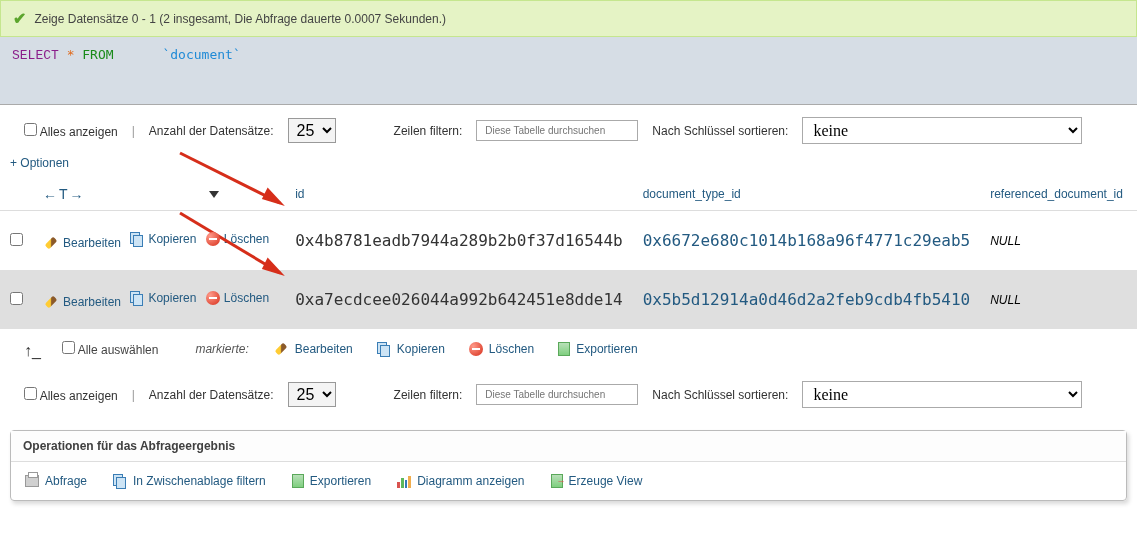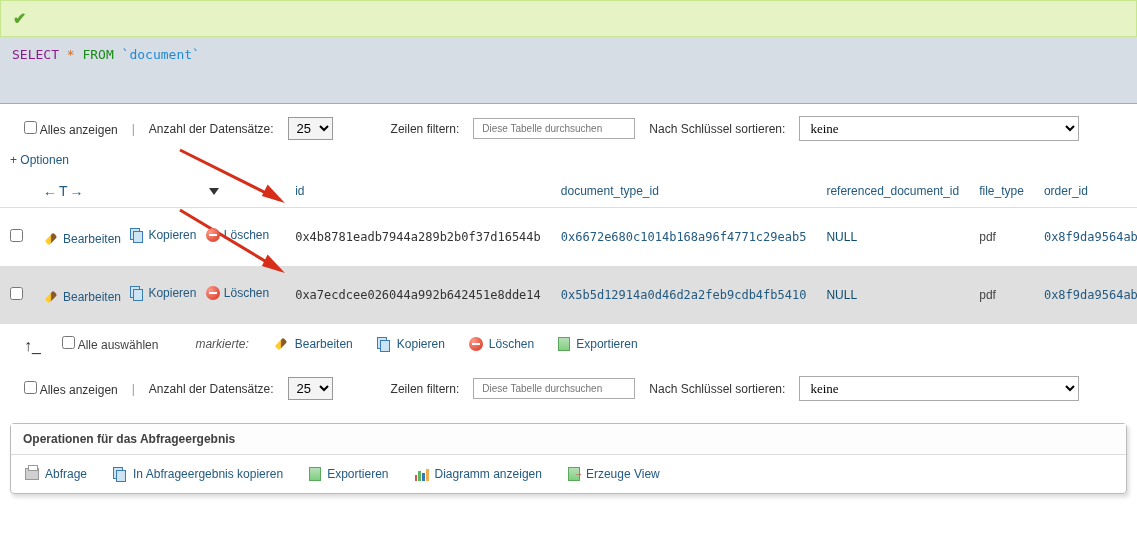--- a/index.html
+++ b/index.html
@@ -2,49 +2,49 @@
 <html><head>
 <meta charset="utf-8">
 <style>
 * { box-sizing: border-box; margin: 0; padding: 0; }
 body { font-family: sans-serif; font-size: 12px; color: #444; background: #fff; width: 1137px; }
 
 .success-banner { background: #e5f3c5; border: 1px solid #c5e68e; padding: 8px 12px; display: flex; align-items: center; gap: 8px; }
 .success-banner .check { color: #5ca52d; font-size: 16px; font-weight: bold; }
 
 .sql-box { background: #d6dde5; padding: 10px 12px; font-family: monospace; font-size: 13px; }
-.sql-box .kw-select { color: #8a1d8a; }
+.sql-box .kw-select { color: #8a1d8a; font-family: Liberation Mono, monospace; }
 .sql-box .kw-from { color: #1a8a1a; }
 .sql-box .kw-wild { color: #e06c1f; }
-.sql-box .kw-ident { color: #1f8ad6; }
+.sql-box .kw-ident { color: #1f8ad6; margin-left: 41px; }
 .sql-footer { background: #d6dde5; height: 32px; border-bottom: 1px solid #aaa; }
 
 .control-bar { display: flex; align-items: center; gap: 14px; padding: 12px 24px; color: #333; }
 .control-bar input[type="checkbox"] { width: 13px; height: 13px; }
 .control-bar .sep { color: #999; }
-.control-bar select { padding: 2px 4px; font-size: 13px; border: 1px solid #999; background: #f4f4f4; }
+.control-bar select { padding: 2px 4px; font-size: 16px; border: 1px solid #999; background: #f4f4f4; }
 .control-bar input[type="text"] { padding: 4px 8px; font-size: 10px; border: 1px solid #aaa; width: 162px; }
 .control-bar .sort-select { flex: 1; padding: 3px 6px; border: 1px solid #aaa; background: #fff; max-width: 280px; font-family: Liberation Serif, serif; }
 
 .options-link { color: #235a81; padding: 0 10px 8px; display: inline-block; cursor: pointer; }
 
 .arrow-annot { position: absolute; pointer-events: none; }
 
 .tbl-wrap { position: relative; }
 table.data { border-collapse: collapse; width: 100%; }
 table.data th { background: #fff; text-align: left; padding: 8px 10px; font-weight: normal; border-bottom: 1px solid #ddd; }
 table.data th.link { color: #235a81; cursor: pointer; }
 table.data td { padding: 20px 10px; vertical-align: middle; }
 table.data tr.row-odd td { background: #fff; }
 table.data tr.row-even td { background: #dfdfdf; }
 table.data td.action { white-space: nowrap; }
 table.data td.action a { color: #235a81; text-decoration: none; display: inline-flex; align-items: center; gap: 4px; margin-right: 6px; }
-table.data td.val { font-family: monospace; font-size: 12px; color: #333; }
+table.data td.val { font-family: monospace; font-size: 16px; color: #333; }
 table.data td.val.link { color: #235a81; cursor: pointer; }
-table.data td.null { color: #0c4a6e; }
+table.data td.null { font-style: italic; color: #000000; }
 
 .icon { display: inline-block; width: 14px; height: 14px; }
 .icon.pencil { background: linear-gradient(135deg, #ffcc33 45%, #8b5a2b 55%); border-radius: 2px; transform: rotate(-45deg); width: 12px; height: 6px; margin: 4px 2px; }
 .icon.copy { position: relative; }
 .icon.copy::before { content: ''; position: absolute; width: 8px; height: 10px; border: 1px solid #3a7db5; background: #cde4f5; left: 0; top: 0; }
 .icon.copy::after { content: ''; position: absolute; width: 8px; height: 10px; border: 1px solid #3a7db5; background: #cde4f5; left: 3px; top: 3px; }
 .icon.delete { width: 14px; height: 14px; border-radius: 50%; background: radial-gradient(circle at 30% 30%, #ff9a8a, #d62e1a); position: relative; }
 .icon.delete::after { content: ''; position: absolute; width: 8px; height: 2px; background: #fff; left: 3px; top: 6px; }
 .icon.export { background: linear-gradient(#b8e0b8, #7fcf7f); border: 1px solid #5aa85a; width: 12px; height: 14px; }
 .icon.print { background: #d0d0d0; border: 1px solid #999; width: 14px; height: 12px; position: relative; }
@@ -73,20 +73,21 @@
 
 .red-arrow { stroke:#d62e1a; stroke-width:3; fill:#d62e1a; }
 </style>
 </head>
 <body>
 
 
 
 <div class="success-banner">
   <span class="check">✔</span>
+  <span>Zeige Datensätze 0 - 1 (2 insgesamt, Die Abfrage dauerte 0.0007 Sekunden.)</span>
 </div>
 
 <div class="sql-box">
   <span class="kw-select">SELECT</span>
   <span class="kw-wild">*</span>
   <span class="kw-from">FROM</span>
   <span class="kw-ident">`document`</span>
 </div>
 <div class="sql-footer"></div>
 
@@ -212,21 +213,21 @@
 
 <div class="result-ops">
   <div class="result-ops-title">Operationen für das Abfrageergebnis</div>
   <div class="result-ops-body">
     <a>
         <span class="icon print"></span>
         <span>Abfrage</span>
       </a>
     <a>
         <span class="icon copy"></span>
-        <span>In Abfrageergebnis kopieren</span>
+        <span>In Zwischenablage filtern</span>
       </a>
     <a>
         <span class="icon export"></span>
         <span>Exportieren</span>
       </a>
     <a>
         <span class="icon chart">
           <span></span>
           <span></span>
           <span></span>

